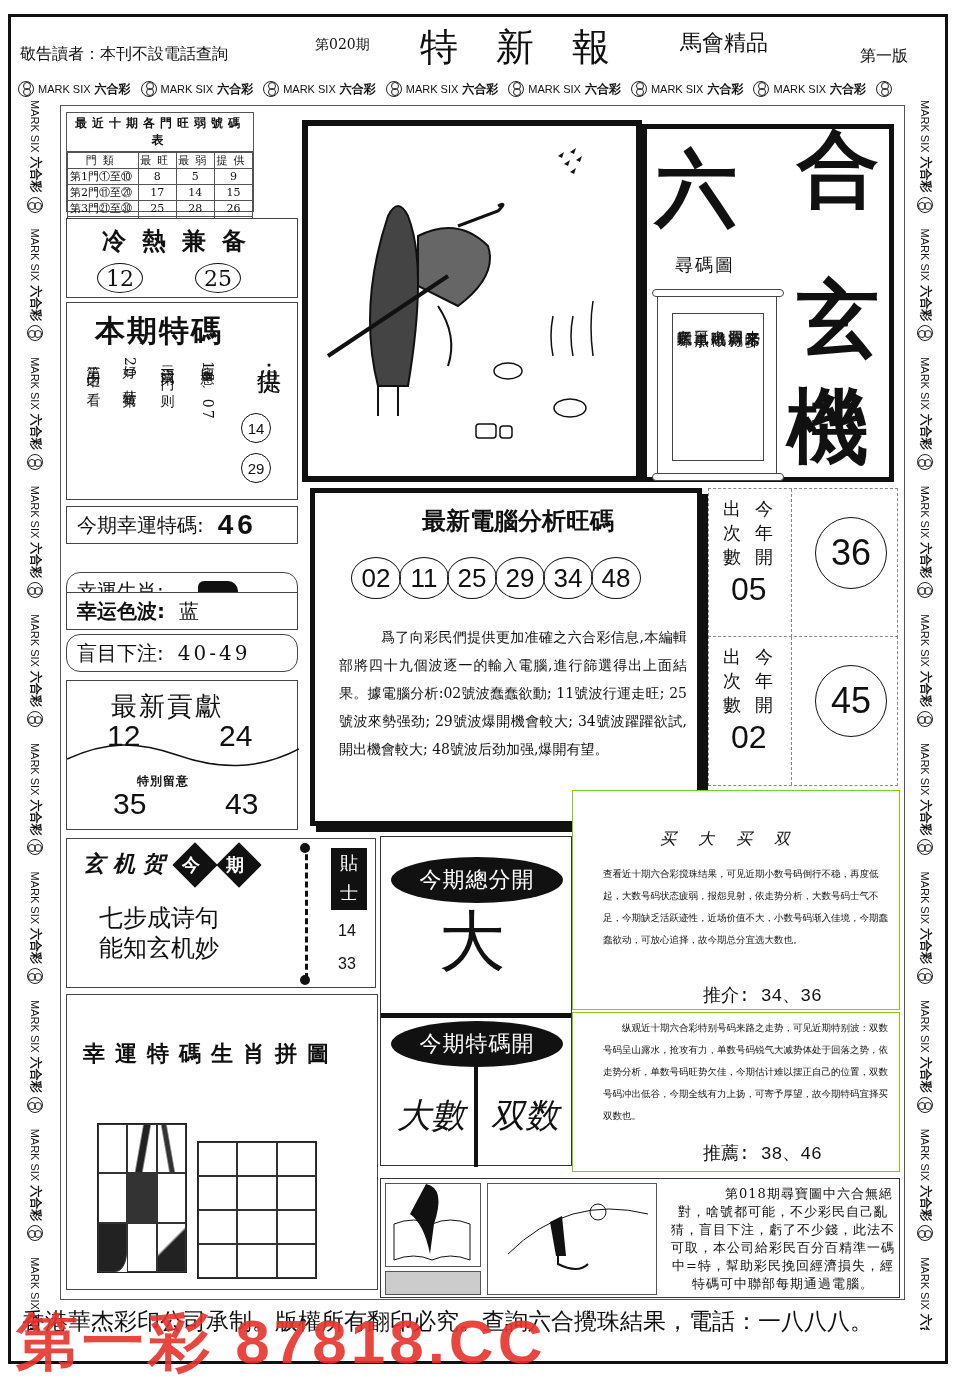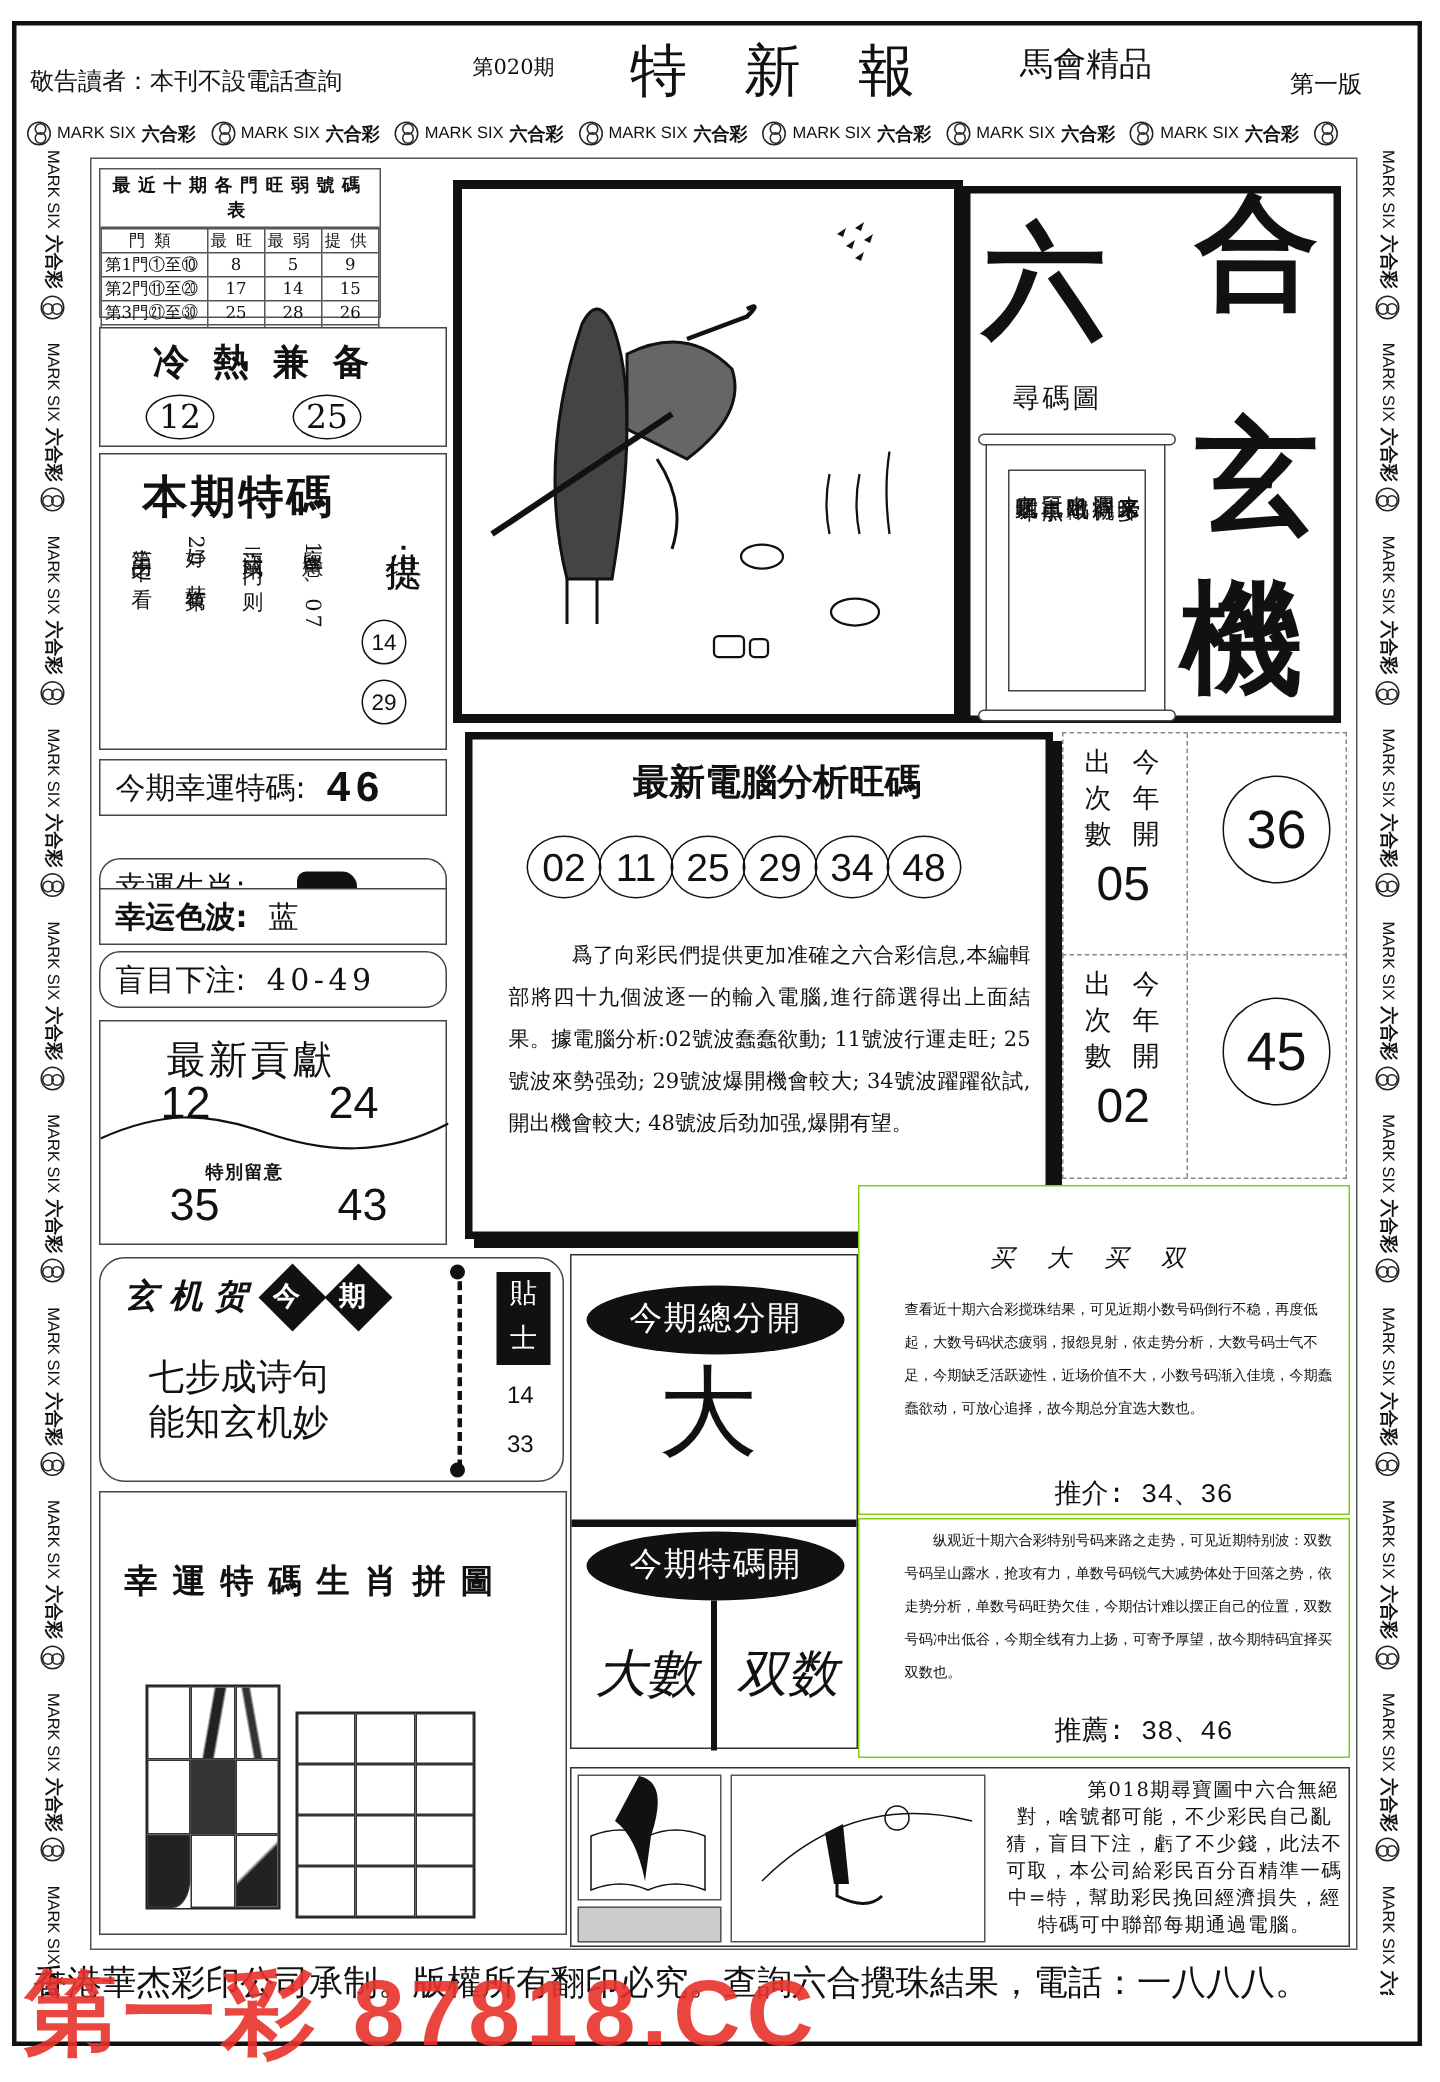--- a/index.html
+++ b/index.html
@@ -62,21 +62,21 @@
   .cow { display: inline-block; width: 50px; height: 28px; margin-left: 28px; position: relative; }
   .cow::before { content: ""; position: absolute; left: 6px; top: 4px; width: 40px; height: 16px; background: #111; border-radius: 6px 10px 4px 4px; }
   .cow::after { content: ""; position: absolute; left: 12px; top: 18px; width: 4px; height: 10px; background: #111; box-shadow: 24px 0 0 #111; }
 
   .contrib { left: 66px; top: 680px; width: 232px; height: 150px; }
   .contrib .title { position: absolute; left: 44px; top: 8px; font-size: 26px; letter-spacing: 2px; }
   .contrib .n { position: absolute; font-size: 30px; font-family: "Liberation Sans", sans-serif; }
   .contrib .note { position: absolute; left: 70px; top: 92px; font-size: 12px; font-weight: bold; letter-spacing: 1px; }
   .contrib svg { position: absolute; left: 0; top: 60px; }
 
-  .poem { left: 66px; top: 838px; width: 310px; height: 150px; border-radius: 17px; }
+  .poem { left: 66px; top: 838px; width: 310px; height: 150px; }
   .poem .head { position: absolute; left: 16px; top: 10px; font-size: 22px; font-family: "DejaVu Serif", serif; font-style: italic; font-weight: bold; letter-spacing: 8px; }
   .diamond { display: inline-block; width: 32px; height: 32px; background: #111; transform: rotate(45deg); position: relative; margin: 0 6px; vertical-align: middle; }
   .diamond span { position: absolute; left: 0; top: 0; width: 32px; height: 32px; transform: rotate(-45deg); color: #fff; font-size: 18px; text-align: center; line-height: 32px; font-style: normal; }
   .poem .lines { position: absolute; left: 32px; top: 64px; font-size: 24px; line-height: 30px; font-family: "DejaVu Serif", serif; }
   .poem .dashline { position: absolute; left: 238px; top: 6px; height: 134px; border-left: 3px dashed #111; }
   .poem .dot { position: absolute; left: 233px; width: 10px; height: 10px; border-radius: 50%; background: #111; }
   .tip-badge { position: absolute; left: 265px; top: 10px; width: 36px; height: 62px; background: #111; color: #fff; font-size: 18px; text-align: center; line-height: 30px; }
   .tip-num { position: absolute; left: 268px; font-size: 16px; font-family: "Liberation Sans", sans-serif; }
 
   .puzzle { left: 66px; top: 994px; width: 312px; height: 296px; }

